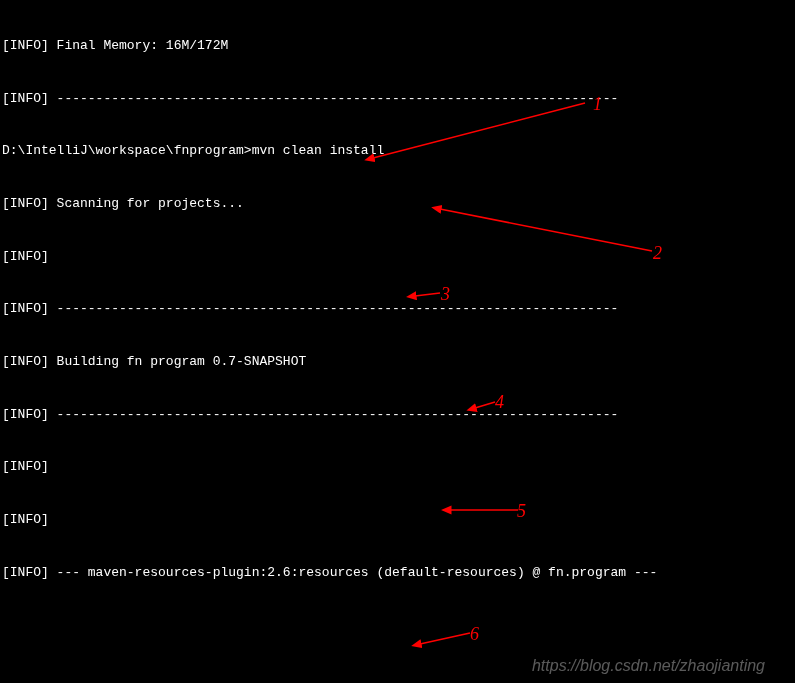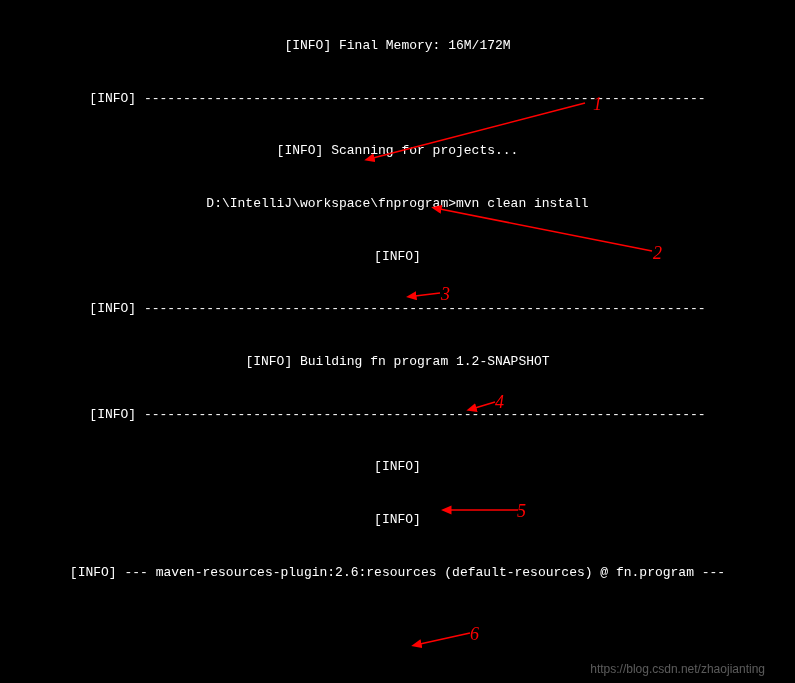--- a/index.html
+++ b/index.html
@@ -12,54 +12,55 @@
       color: #fff;
       overflow: hidden;
       position: relative;
       padding: 2px;
       line-height: 1.35;
     }
     .terminal {
       white-space: pre-wrap;
       word-break: break-all;
     }
-    .line { display: block; text-align: center; }
+    .line { display: block; }
     .annotations {
       position: absolute;
       top: 0;
       left: 0;
       pointer-events: none;
     }
     .num-label {
       position: absolute;
       color: #ff0000;
       font-family: "Times New Roman", serif;
       font-style: italic;
       font-size: 18px;
     }
     .watermark {
       position: absolute;
       bottom: 6px;
       right: 30px;
-      font-size: 12px;
+      font-size: 16px;
       color: rgba(200,200,200,0.45);
       font-family: Arial, sans-serif;
+      font-style: italic;
     }
   </style>
 </head>
 <body>
 
 <div class="terminal">
   <span class="line">[INFO] Final Memory: 16M/172M</span>
   <span class="line">[INFO] ------------------------------------------------------------------------</span>
+  <span class="line">D:\IntelliJ\workspace\fnprogram&gt;mvn clean install</span>
   <span class="line">[INFO] Scanning for projects...</span>
-  <span class="line">D:\IntelliJ\workspace\fnprogram&gt;mvn clean install</span>
   <span class="line">[INFO]</span>
   <span class="line">[INFO] ------------------------------------------------------------------------</span>
-  <span class="line">[INFO] Building fn program 1.2-SNAPSHOT</span>
+  <span class="line">[INFO] Building fn program 0.7-SNAPSHOT</span>
   <span class="line">[INFO] ------------------------------------------------------------------------</span>
   <span class="line">[INFO]</span>
   <span class="line">[INFO]</span>
   <span class="line">[INFO] --- maven-resources-plugin:2.6:resources (default-resources) @ fn.program ---</span>
   
   
   
   
   
   

